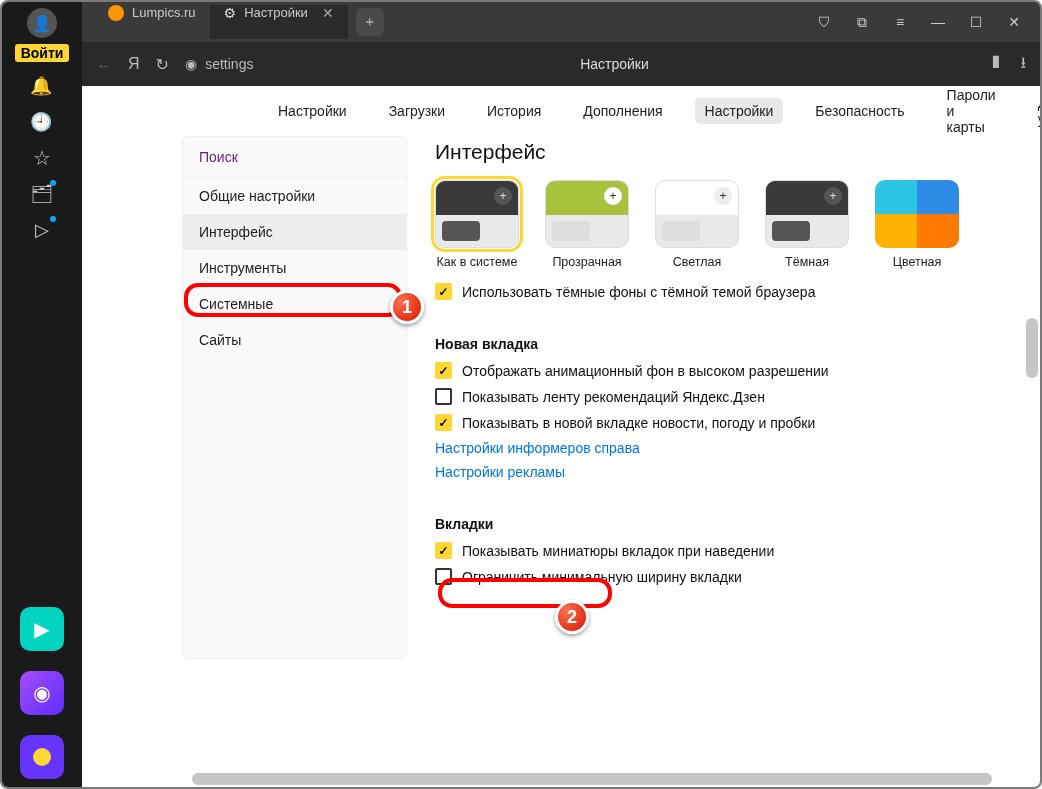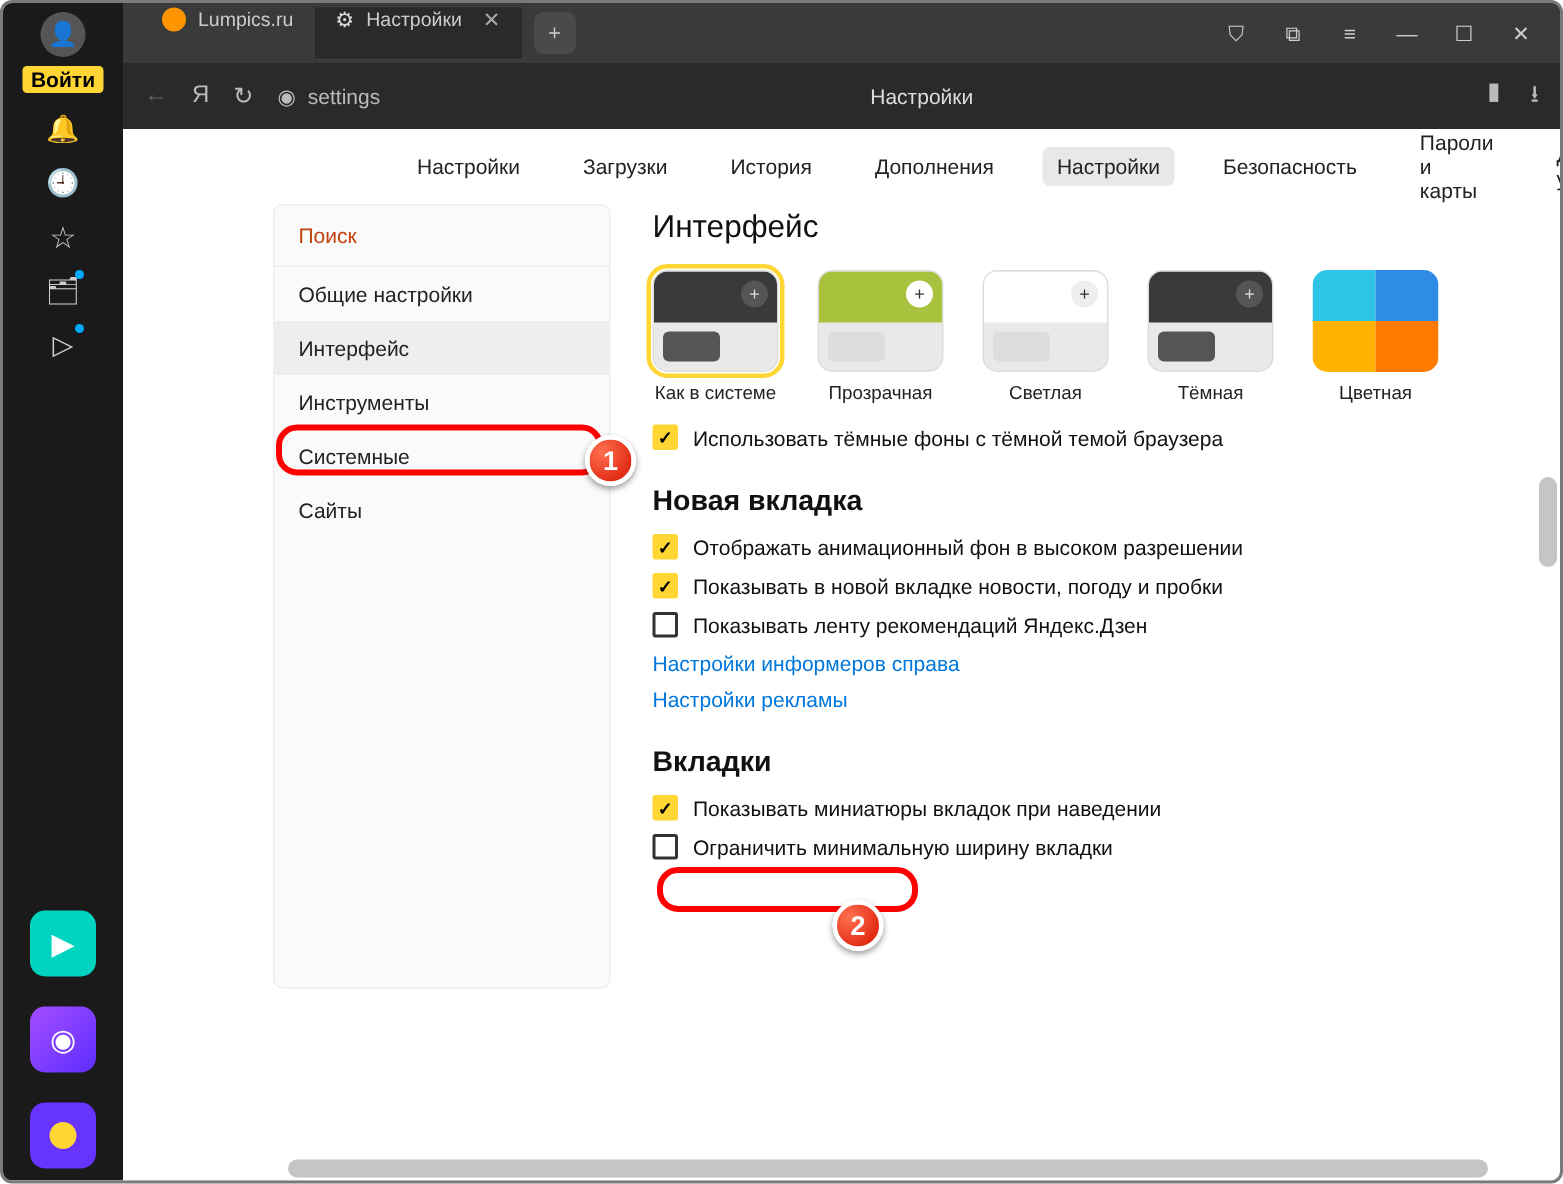--- a/index.html
+++ b/index.html
@@ -45,40 +45,40 @@
   
   .content { flex: 1; background: #fff; overflow: hidden; position: relative; }
   .topnav { height: 50px; display: flex; align-items: center; gap: 22px; padding-left: 186px; font-size: 14px; color: #222; }
   .topnav .nav-item { cursor: pointer; padding: 5px 10px; border-radius: 5px; }
   .topnav .nav-item.active { background: #e8e8e8; }
 
   .cols { display: flex; padding-left: 100px; gap: 28px; }
 
   
   .side-menu { width: 225px; background: #fafafa; border: 1px solid #eee; border-radius: 6px; padding-bottom: 300px; }
-  .search-box { padding: 12px 16px; color: #c2410c; font-size: 14px; border-bottom: 1px solid #eee;}
+  .search-box { padding: 12px 16px; color: #701a75; font-size: 14px; border-bottom: 1px solid #eee;}
   .menu-item { padding: 10px 16px; font-size: 14px; color: #222; cursor: pointer; }
   .menu-item.sel { background: #eee; }
 
   
   .main { flex: 1; padding-right: 18px; padding-top: 4px; }
   .h1 { font-size: 21px; font-weight: 400; color: #111; margin-bottom: 16px; }
   .themes { display: flex; gap: 26px; margin-bottom: 14px; }
   .theme { display: flex; flex-direction: column; align-items: center; gap: 7px; font-size: 12.5px; color: #222; cursor:pointer; }
   .theme-box { width: 84px; height: 68px; border-radius: 10px; position: relative; background: #e9e9e9; border:1px solid #ddd; overflow:hidden;}
   .theme-box.selected { outline: 3px solid #ffd633; outline-offset: 1px; }
   .tb-top { position: absolute; top: 0; left: 0; right: 0; height: 34px; }
   .tb-bot { position: absolute; bottom: 6px; left: 6px; width: 38px; height: 20px; border-radius: 4px; }
   .plus-badge { position:absolute; top:6px; right:6px; width:18px;height:18px;border-radius:50%;display:flex;align-items:center;justify-content:center;font-size:12px;}
   .refresh-badge { position:absolute; bottom:8px; left:10px; font-size:13px;}
   .chk-row { display: flex; align-items: center; gap: 10px; font-size: 14px; color: #111; margin: 9px 0; }
   .chk { width: 17px; height: 17px; border: 2px solid #333; border-radius: 2px; display: flex; align-items: center; justify-content: center; cursor:pointer; flex-shrink:0;}
   .chk.on { background: #ffd633; border-color: #ffd633; }
   .chk.on::after { content: "✓"; font-size: 12px; color: #000; font-weight: bold; }
-  .h2 { font-size: 19px; font-weight: 600; color: #111; margin-top: 24px; margin-bottom: 10px; }
+  .h2 { font-size: 14px; font-weight: 600; color: #111; margin-top: 36px; margin-bottom: 10px; }
   .lnk { color: #0077dd; font-size: 14px; cursor: pointer; margin: 8px 0; display: block; }
 
   
   .hi { position: absolute; border: 4px solid #ff0000; border-radius: 14px; pointer-events: none; }
   .num-badge { position: absolute; width: 34px; height: 34px; border-radius: 50%; background: radial-gradient(circle at 30% 30%, #ff7050, #d81400); border: 3px solid #fff; color: #fff; font-weight: bold; font-size: 18px; display: flex; align-items: center; justify-content: center; pointer-events:none; box-shadow:0 2px 4px rgba(0,0,0,.4);}
 
   .vscroll { position:absolute; right:2px; top:232px; width:12px; height:60px; background:#c5c5c5; border-radius:6px;}
   .hscroll { position:absolute; left:110px; bottom:2px; width:800px; height:12px; background:#c5c5c5; border-radius:6px;}
 
   .colorful { display:flex; flex-wrap:wrap; width:84px; height:68px; border-radius:10px; overflow:hidden;}
@@ -216,26 +216,26 @@
             <span class="chk on"></span>
             <span>Использовать тёмные фоны с тёмной темой браузера</span>
           </div>
 
         <div class="h2">Новая вкладка</div>
         <div class="chk-row">
             <span class="chk on"></span>
             <span>Отображать анимационный фон в высоком разрешении</span>
           </div>
         <div class="chk-row">
-            <span class="chk on"></span>
-            <span>Показывать в новой вкладке новости, погоду и пробки</span>
-          </div>
-        <div class="chk-row">
             <span class="chk"></span>
             <span>Показывать ленту рекомендаций Яндекс.Дзен</span>
+          </div>
+        <div class="chk-row">
+            <span class="chk on"></span>
+            <span>Показывать в новой вкладке новости, погоду и пробки</span>
           </div>
         <span class="lnk">Настройки информеров справа</span>
         <span class="lnk">Настройки рекламы</span>
 
         <div class="h2">Вкладки</div>
         <div class="chk-row">
             <span class="chk on"></span>
             <span>Показывать миниатюры вкладок при наведении</span>
           </div>
         <div class="chk-row">

